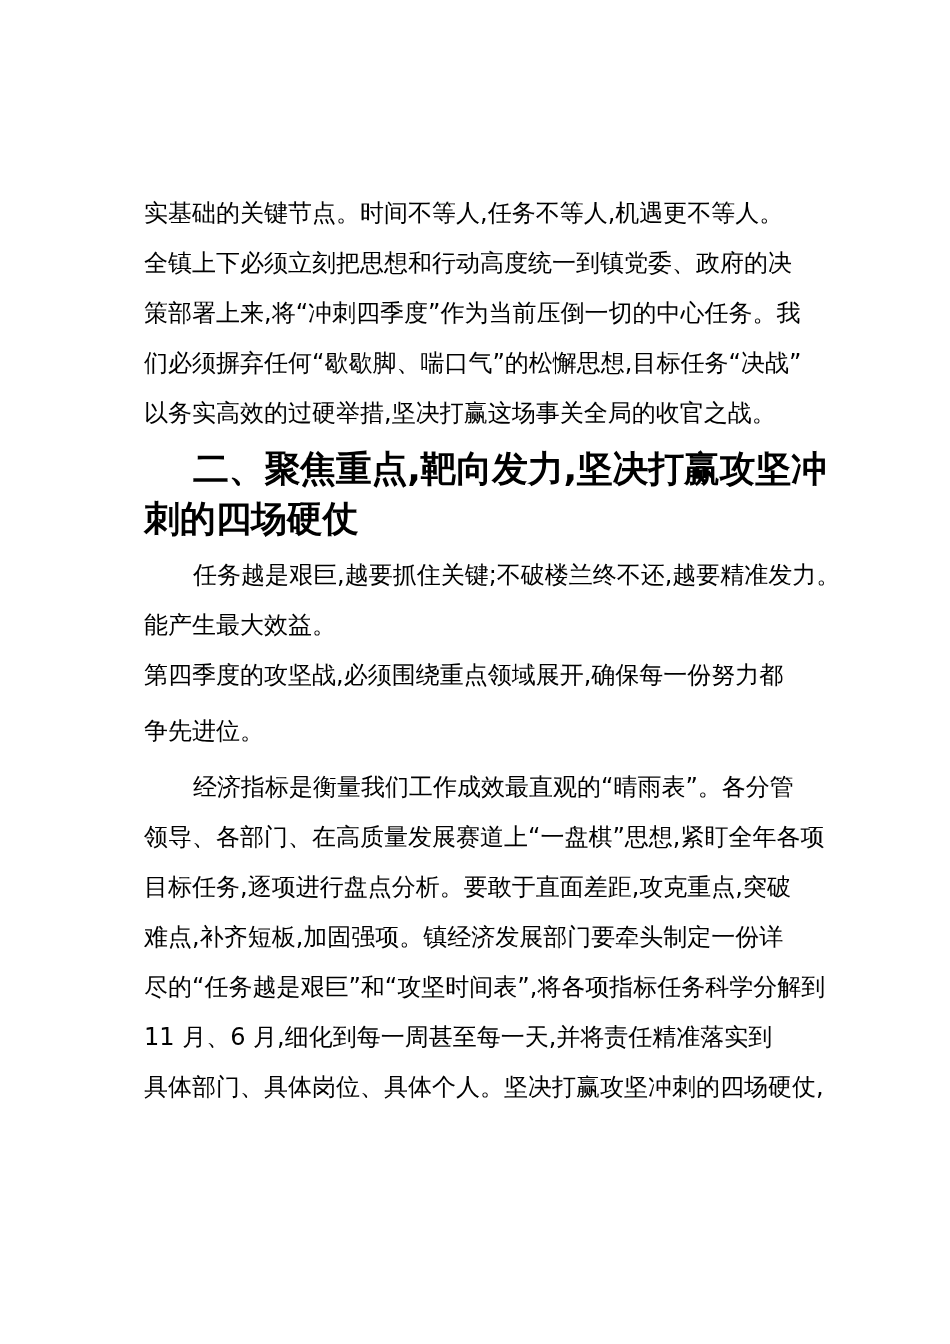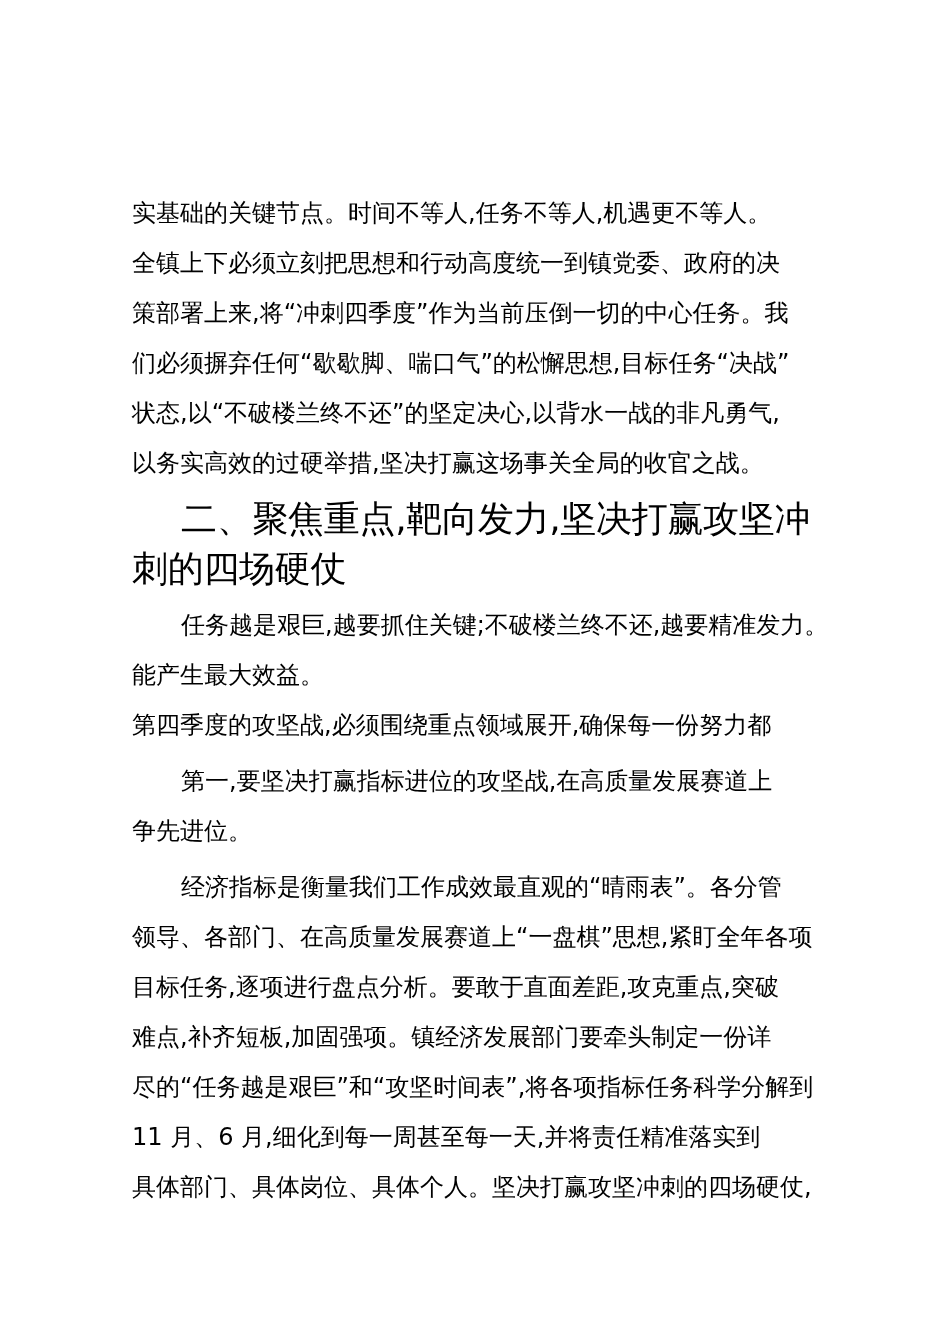--- a/index.html
+++ b/index.html
@@ -1,56 +1,54 @@
 <!DOCTYPE html>
 <html><head>
 <meta charset="utf-8">
 <style>
   html, body { margin: 0; padding: 0; background: #ffffff; }
   body { width: 950px; height: 1344px; position: relative; overflow: hidden; }
   .page {
-    position: absolute; left: 132px; top: 188px; width: 690px;
+    position: absolute; left: 144px; top: 188px; width: 690px;
     font-family: "DejaVu Sans", "Liberation Sans", sans-serif;
     font-size: 24px; color: #000000;
   }
   .para { margin: 0; line-height: 50px; text-align: justify; text-justify: inter-character; }
   .gap { height: 6px; }
-  .heading { font-weight: normal; text-indent: 49px; line-height: 50px; margin: 0; letter-spacing: -0.3px; }
+  .heading { font-weight: bold; text-indent: 49px; line-height: 50px; margin: 0; letter-spacing: -0.3px; }
   .line { display: block; white-space: nowrap; }
 </style>
 </head>
 <body>
 
 <div class="page">
 
   <div class="para">
     <span class="line">实基础的关键节点。时间不等人,任务不等人,机遇更不等人。</span>
     <span class="line">全镇上下必须立刻把思想和行动高度统一到镇党委、政府的决</span>
     <span class="line">策部署上来,将“冲刺四季度”作为当前压倒一切的中心任务。我</span>
     <span class="line">们必须摒弃任何“歇歇脚、喘口气”的松懈思想,目标任务“决战”</span>
-    <span class="line">状态,以“不破楼兰终不还”的坚定决心,以背水一战的非凡勇气,</span>
     <span class="line">以务实高效的过硬举措,坚决打赢这场事关全局的收官之战。</span>
   </div>
 
   <div class="gap"></div>
 
   <h2 class="heading">二、聚焦重点,靶向发力,坚决打赢攻坚冲刺的四场硬仗</h2>
 
   <div class="gap"></div>
 
   <div class="para">
     <span class="line" style="padding-left:49px">任务越是艰巨,越要抓住关键;不破楼兰终不还,越要精准发力。</span>
     <span class="line">能产生最大效益。</span>
     <span class="line">第四季度的攻坚战,必须围绕重点领域展开,确保每一份努力都</span>
   </div>
 
   <div class="gap"></div>
 
   <div class="para">
-    <span class="line" style="padding-left:49px">第一,要坚决打赢指标进位的攻坚战,在高质量发展赛道上</span>
     <span class="line">争先进位。</span>
   </div>
 
   <div class="gap"></div>
 
   <div class="para">
     <span class="line" style="padding-left:49px">经济指标是衡量我们工作成效最直观的“晴雨表”。各分管</span>
     <span class="line">领导、各部门、在高质量发展赛道上“一盘棋”思想,紧盯全年各项</span>
     <span class="line">目标任务,逐项进行盘点分析。要敢于直面差距,攻克重点,突破</span>
     <span class="line">难点,补齐短板,加固强项。镇经济发展部门要牵头制定一份详</span>

